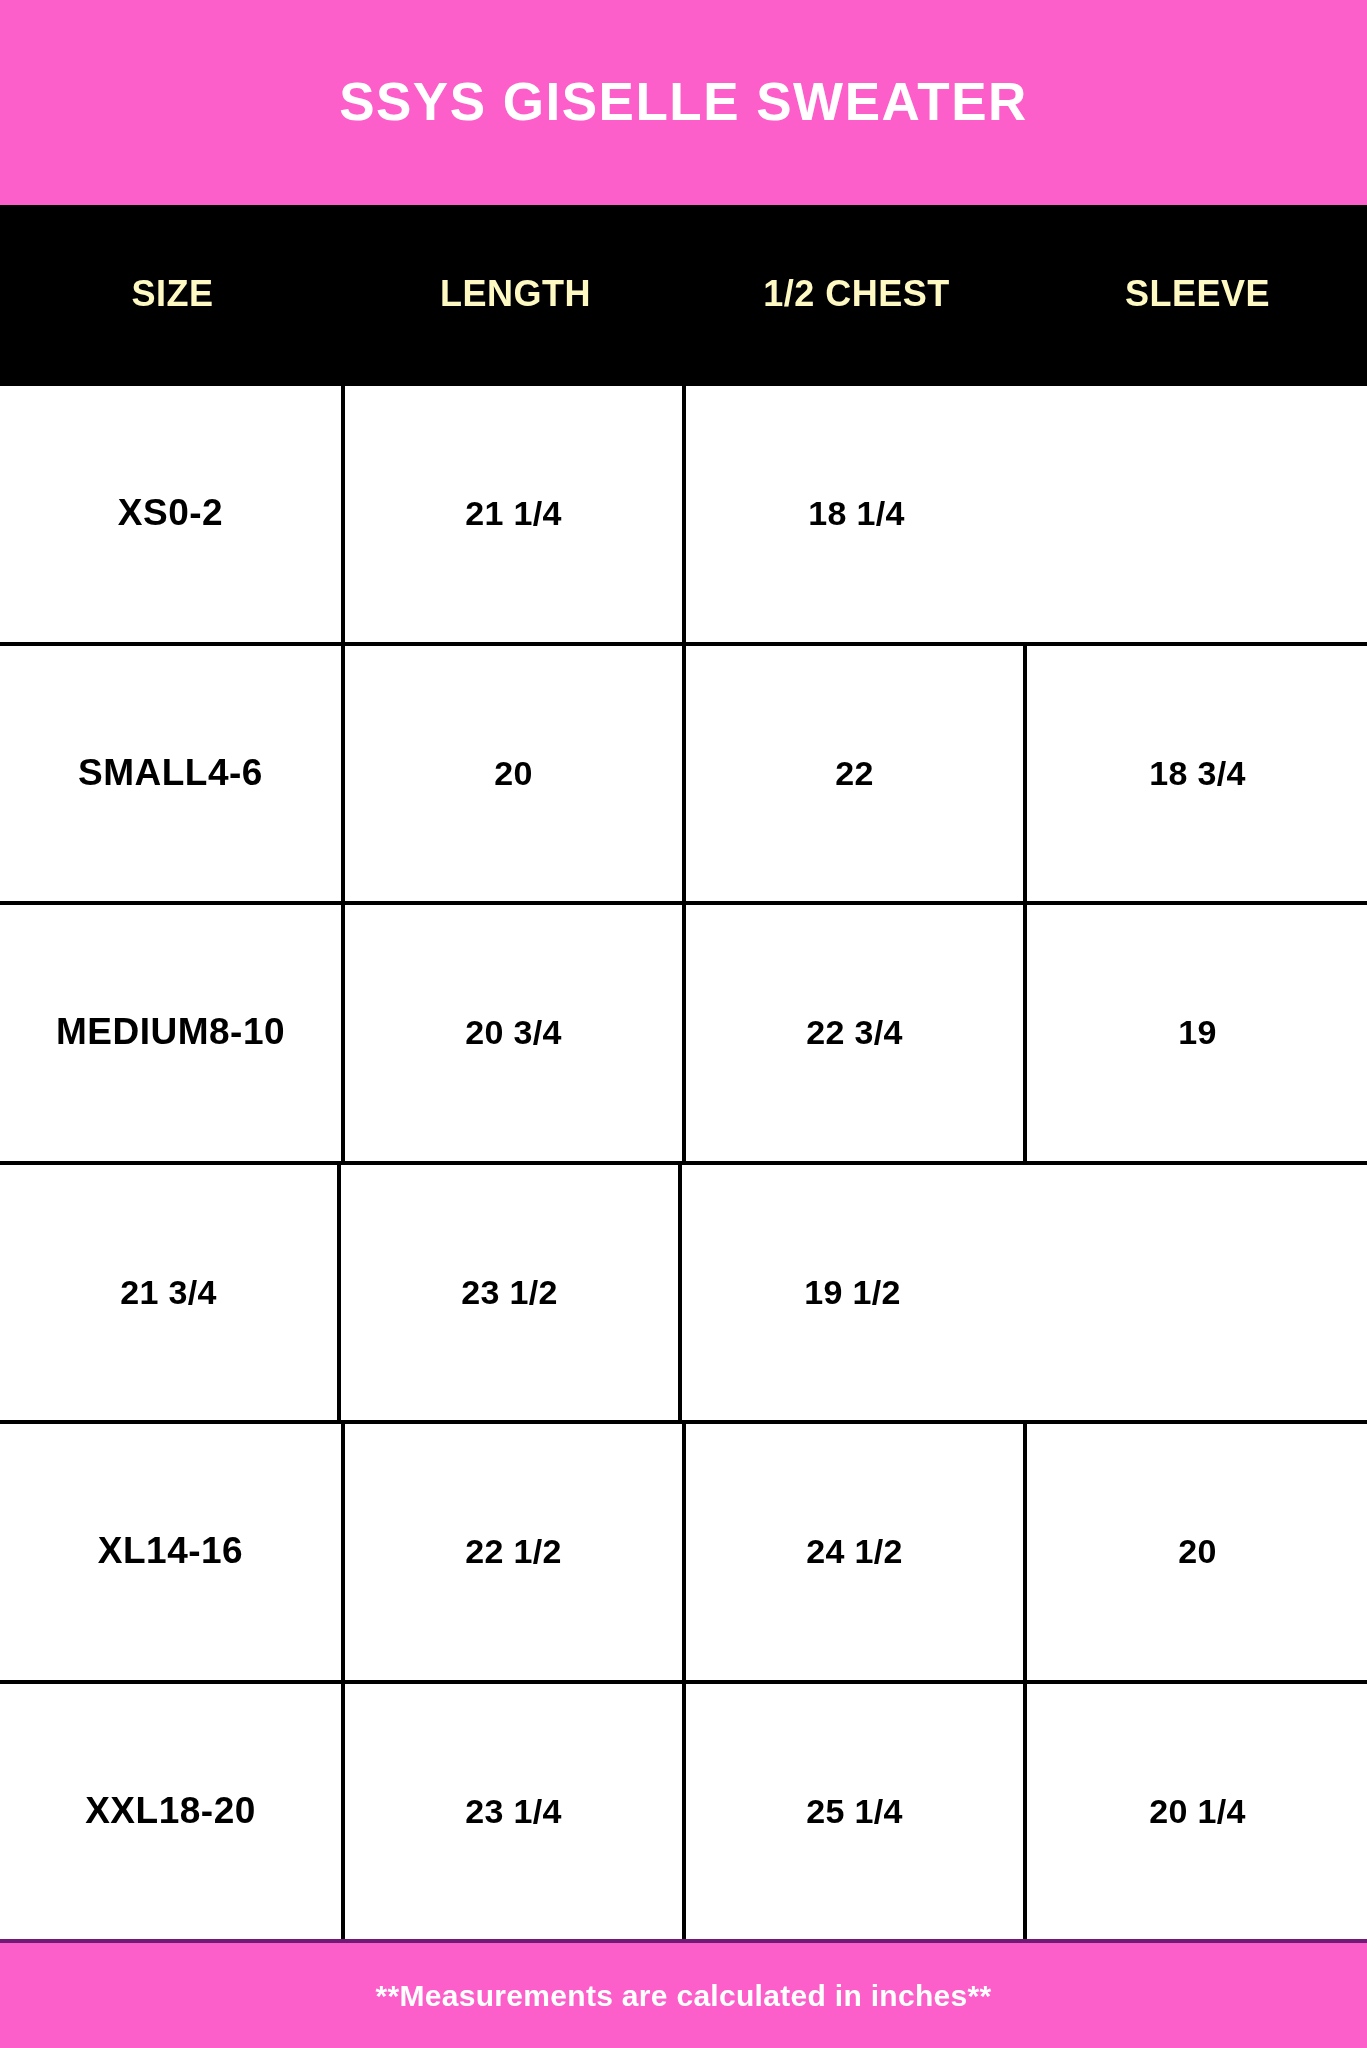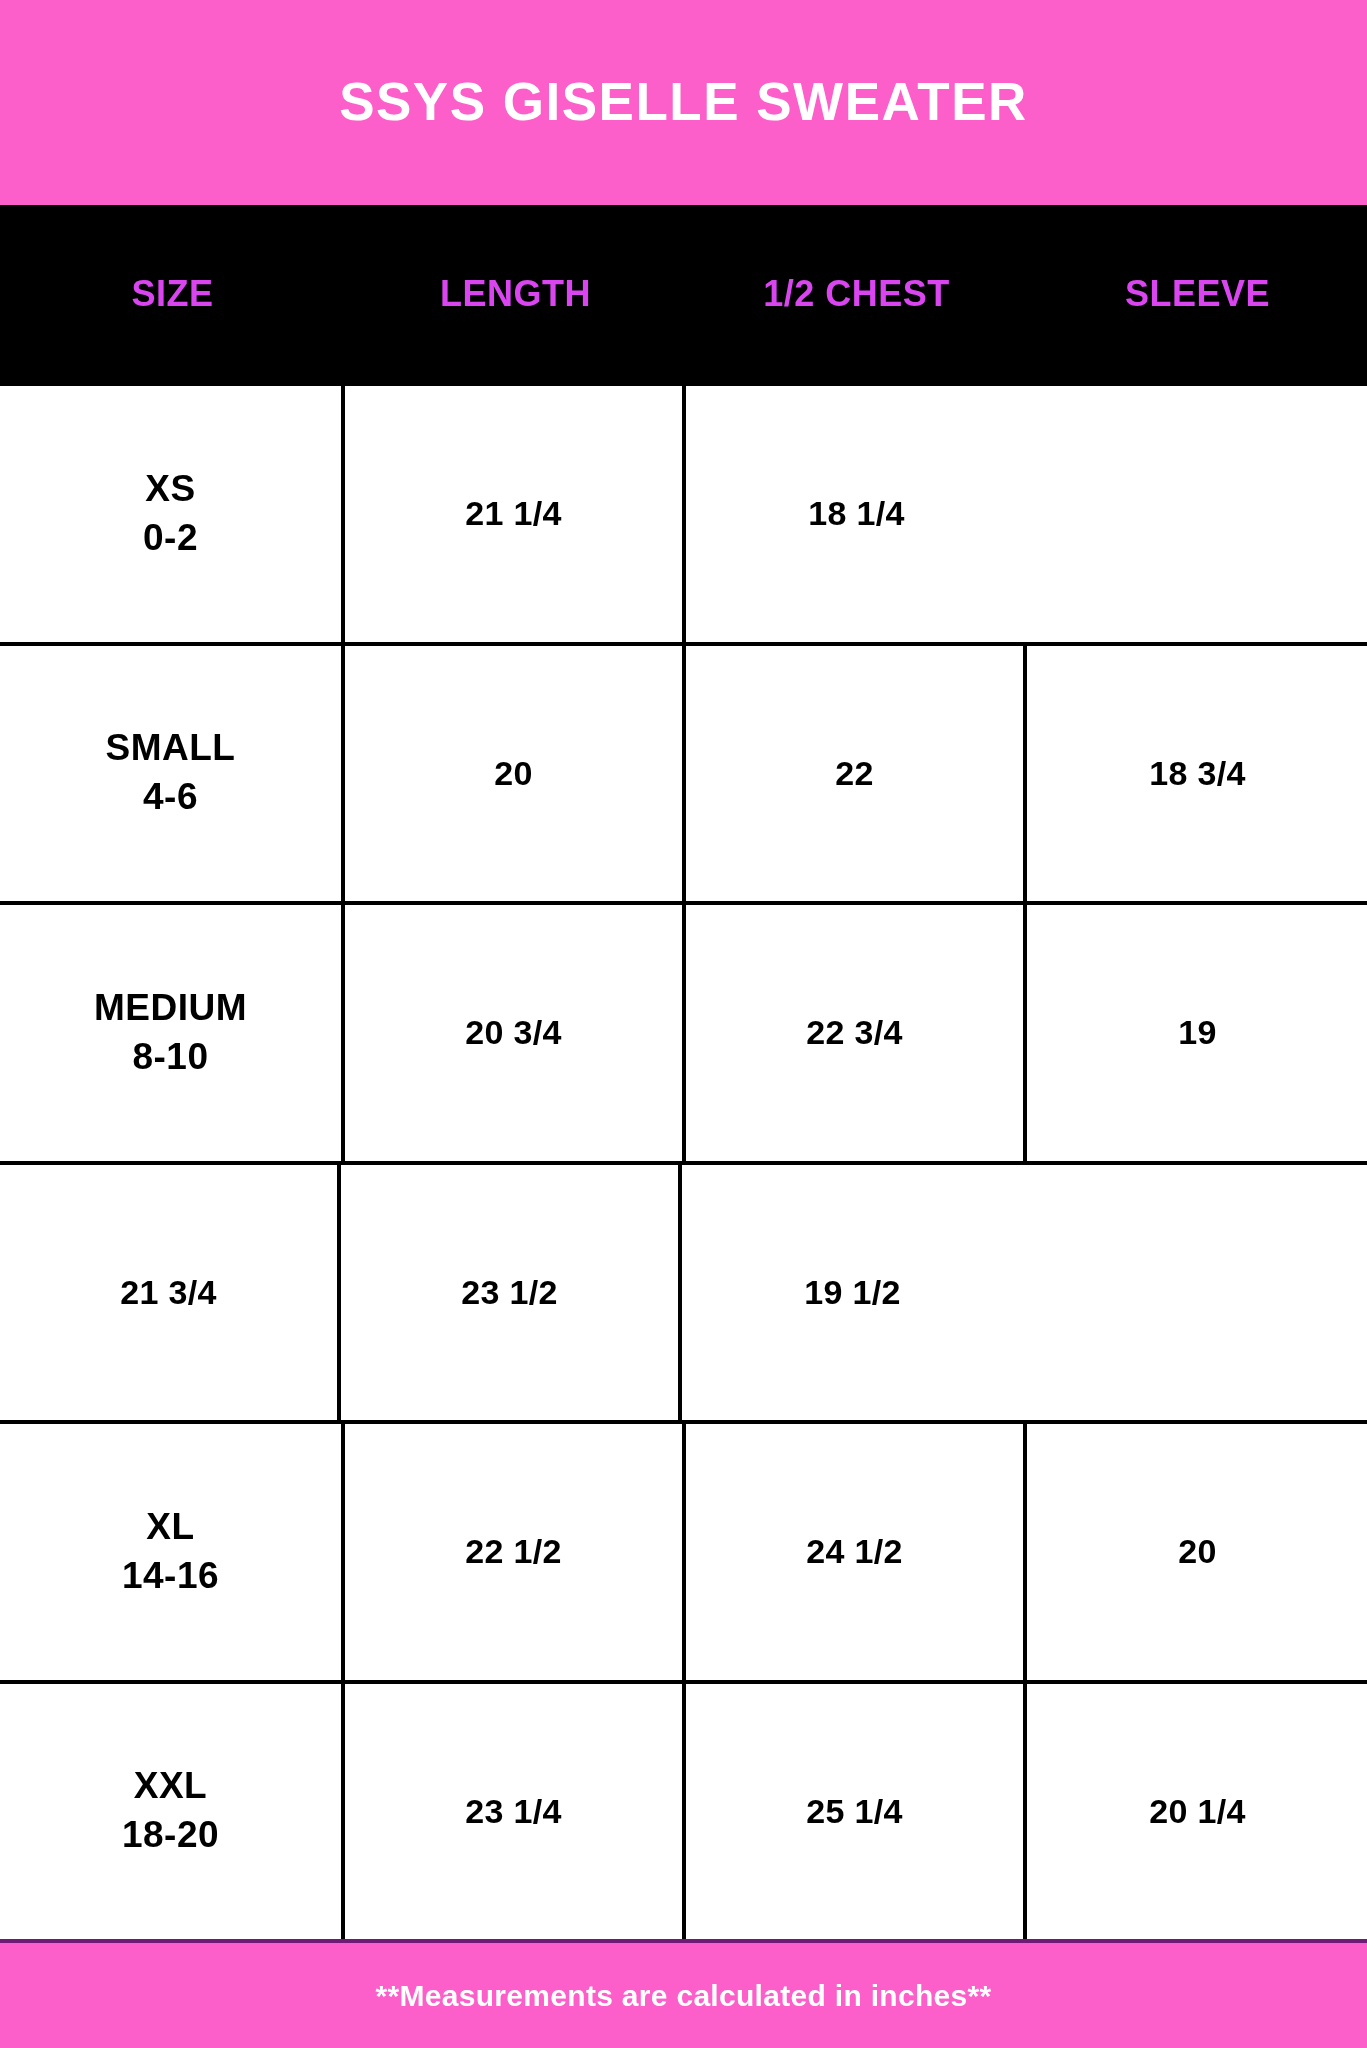--- a/index.html
+++ b/index.html
@@ -45,21 +45,21 @@
   .head-row {
     background: #000000;
     display: flex;
     height: 177px;
     flex: 0 0 auto;
   }
   .head-cell {
     display: flex;
     align-items: center;
     justify-content: center;
-    color: #d946ef;
+    color: #fef9c3;
     font-size: 36px;
     font-weight: bold;
     letter-spacing: 0.5px;
   }
   .col-size { width: 345px; flex: 0 0 345px; }
   .col-data { width: 341px; flex: 0 0 341px; }
   .body-rows {
     display: flex;
     flex-direction: column;
     flex: 1 1 auto;
@@ -74,21 +74,21 @@
     display: flex;
     align-items: center;
     justify-content: center;
     text-align: center;
     color: #000000;
     border-right: 4px solid #000000;
     box-sizing: border-box;
   }
   .cell:last-child { border-right: none; }
   .size-cell {
-    flex-direction: column;
+    flex-direction: row;
     line-height: 1.32;
   }
   .size-name {
     font-size: 37px;
     font-weight: bold;
     letter-spacing: 0.5px;
   }
   .size-range {
     font-size: 37px;
     font-weight: bold;

